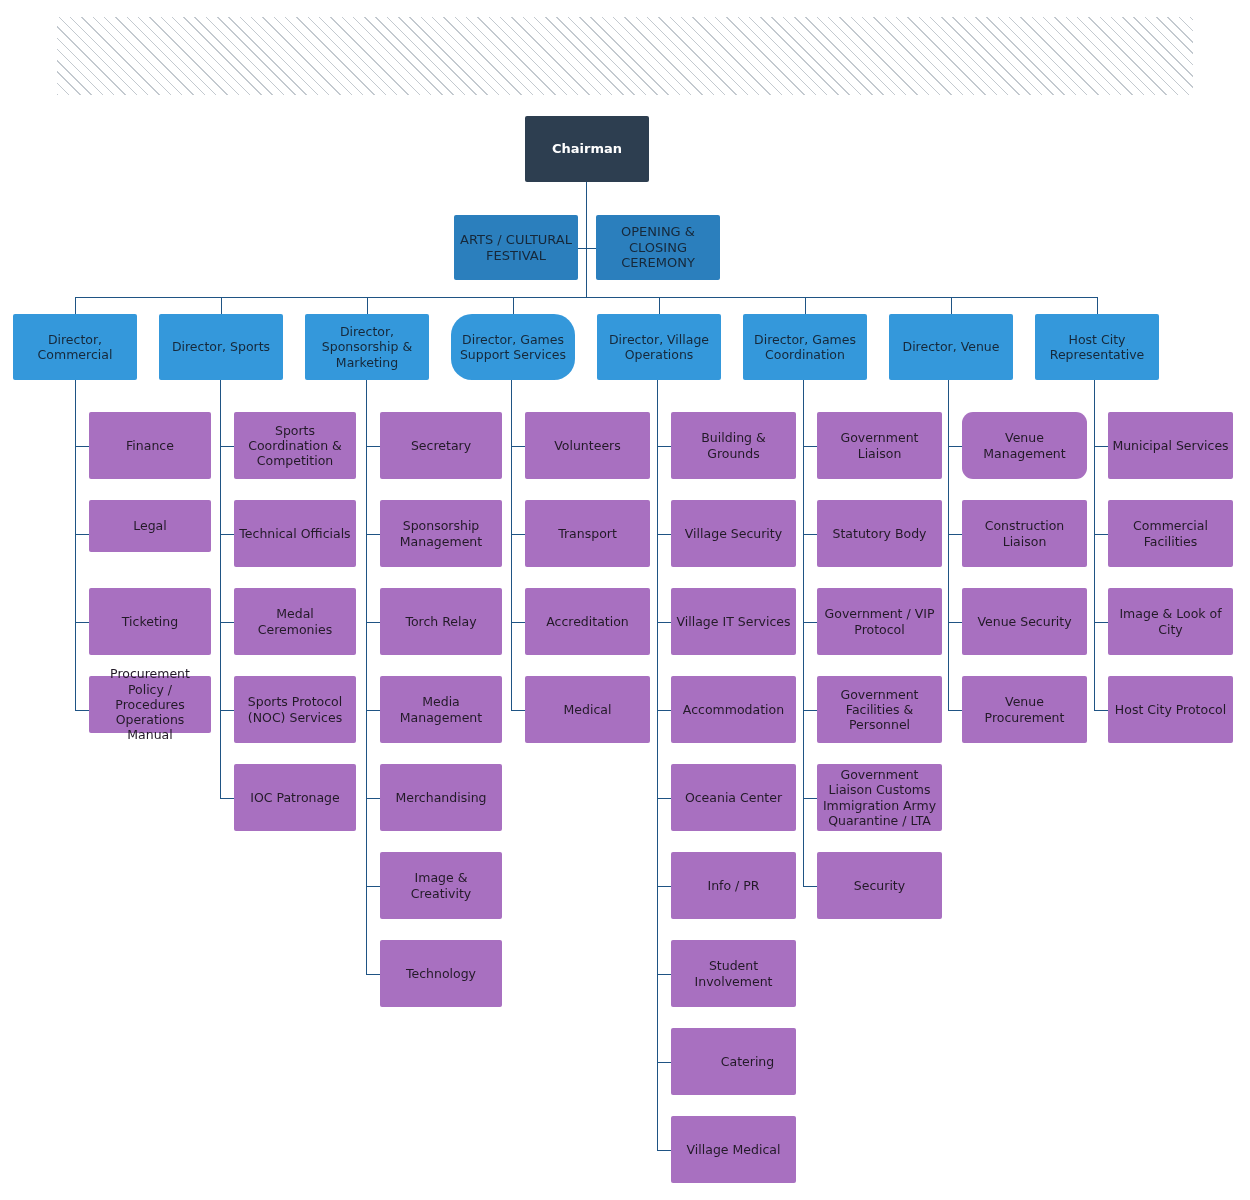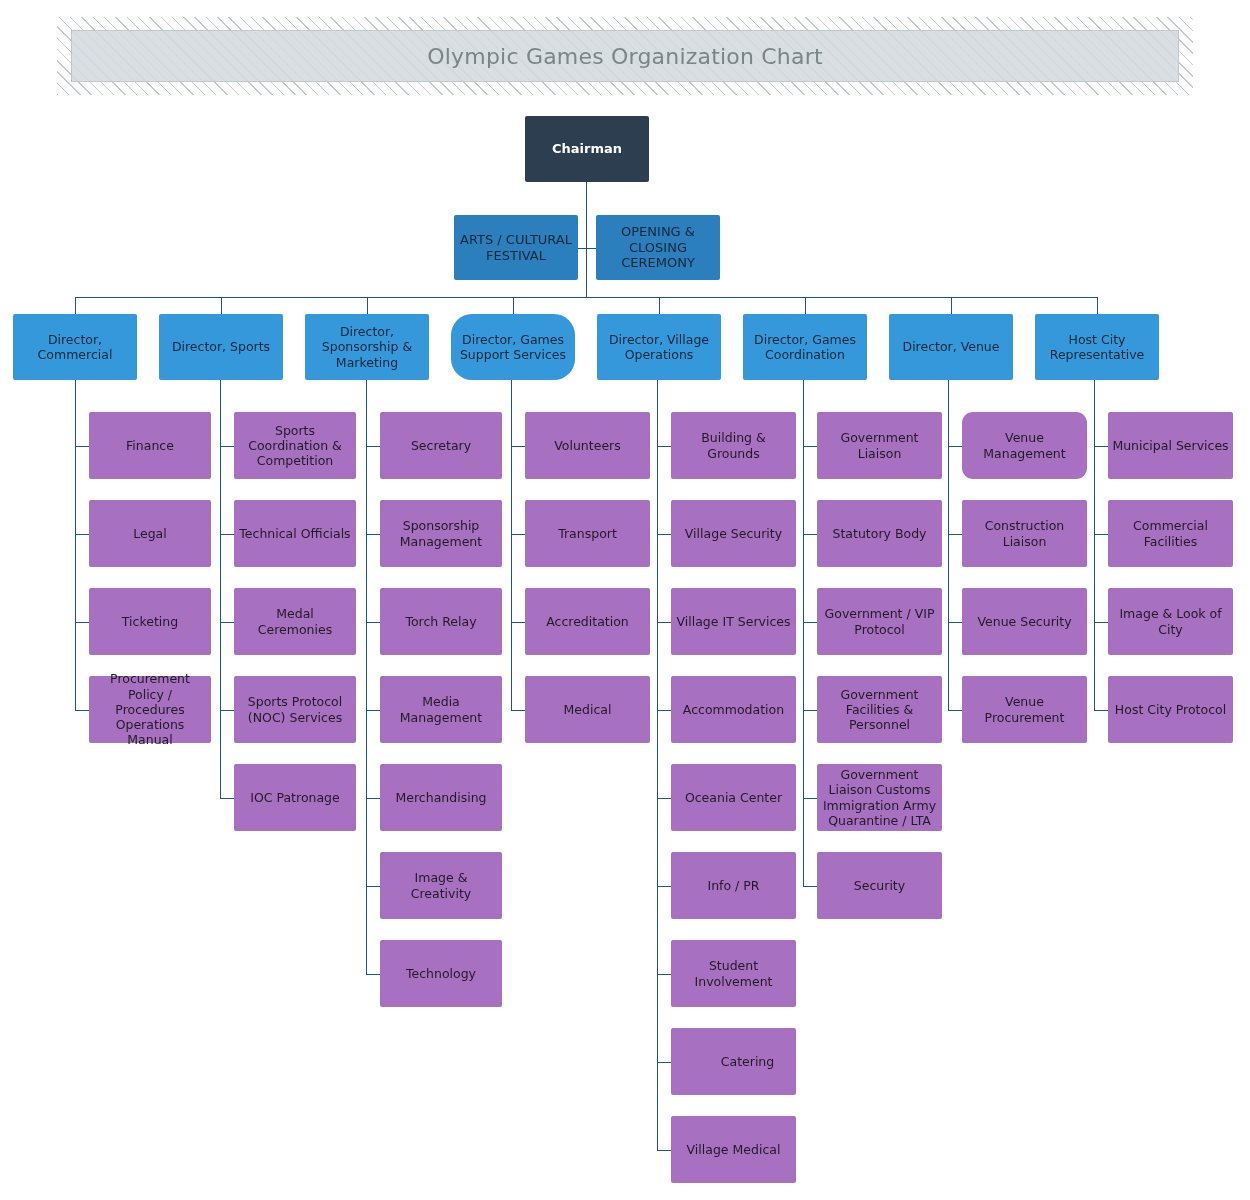--- a/index.html
+++ b/index.html
@@ -96,23 +96,20 @@
   }
   .line-v { width: 1.4px; }
   .line-h { height: 1.4px; }
 </style>
 </head>
 <body>
 
 <div id="canvas">
 
   <div class="header-band"></div>
-  <div class="header-panel">
-    <div class="header-title">Olympic Games Organization Chart</div>
-  </div>
 
   <div id="lines">
       <div class="line line-v" style="left: 586px; top: 182px; height: 115px;"></div>
       <div class="line line-h" style="left: 578px; top: 247.5px; width: 8px;"></div>
       <div class="line line-h" style="left: 586px; top: 247.5px; width: 10px;"></div>
       <div class="line line-h" style="left: 75px; top: 297px; width: 1022px;"></div>
       <div class="line line-v" style="left: 75px; top: 297px; height: 17px;"></div>
       <div class="line line-h" style="left: 75px; top: 445.5px; width: 14px;"></div>
       <div class="line line-h" style="left: 75px; top: 533.5px; width: 14px;"></div>
       <div class="line line-h" style="left: 75px; top: 621.5px; width: 14px;"></div>
@@ -171,23 +168,23 @@
       <div class="line line-h" style="left: 1094px; top: 621.5px; width: 14px;"></div>
       <div class="line line-h" style="left: 1094px; top: 709.5px; width: 14px;"></div>
       <div class="line line-v" style="left: 1094px; top: 380px; height: 329.5px;"></div>
     </div>
   <div id="nodes">
       <div class="node node-root" style="left: 525px; top: 116px; width: 124px; height: 66px;">Chairman</div>
       <div class="node node-staff" style="left: 454px; top: 215px; width: 124px; height: 65px;">ARTS / CULTURAL FESTIVAL</div>
       <div class="node node-staff" style="left: 596px; top: 215px; width: 124px; height: 65px;">OPENING &amp; CLOSING CEREMONY</div>
       <div class="node node-director" style="left: 13px; top: 314px; width: 124px; height: 66px;">Director, Commercial</div>
       <div class="node node-leaf" style="left: 89px; top: 412px; width: 122px; height: 67px;">Finance</div>
-      <div class="node node-leaf" style="left: 89px; top: 500px; width: 122px; height: 67px;">Legal</div>
+      <div class="node node-leaf" style="left: 89px; top: 500px; width: 122px; height: 52px;">Legal</div>
       <div class="node node-leaf" style="left: 89px; top: 588px; width: 122px; height: 67px;">Ticketing</div>
-      <div class="node node-leaf" style="left: 89px; top: 676px; width: 122px; height: 67px;">Procurement Policy / Procedures Operations Manual</div>
+      <div class="node node-leaf" style="left: 89px; top: 676px; width: 122px; height: 57px;">Procurement Policy / Procedures Operations Manual</div>
       <div class="node node-director" style="left: 159px; top: 314px; width: 124px; height: 66px;">Director, Sports</div>
       <div class="node node-leaf" style="left: 234px; top: 412px; width: 122px; height: 67px;">Sports Coordination &amp; Competition</div>
       <div class="node node-leaf" style="left: 234px; top: 500px; width: 122px; height: 67px;">Technical Officials</div>
       <div class="node node-leaf" style="left: 234px; top: 588px; width: 122px; height: 67px;">Medal Ceremonies</div>
       <div class="node node-leaf" style="left: 234px; top: 676px; width: 122px; height: 67px;">Sports Protocol (NOC) Services</div>
       <div class="node node-leaf" style="left: 234px; top: 764px; width: 122px; height: 67px;">IOC Patronage</div>
       <div class="node node-director" style="left: 305px; top: 314px; width: 124px; height: 66px;">Director, Sponsorship &amp; Marketing</div>
       <div class="node node-leaf" style="left: 380px; top: 412px; width: 122px; height: 67px;">Secretary</div>
       <div class="node node-leaf" style="left: 380px; top: 500px; width: 122px; height: 67px;">Sponsorship Management</div>
       <div class="node node-leaf" style="left: 380px; top: 588px; width: 122px; height: 67px;">Torch Relay</div>

